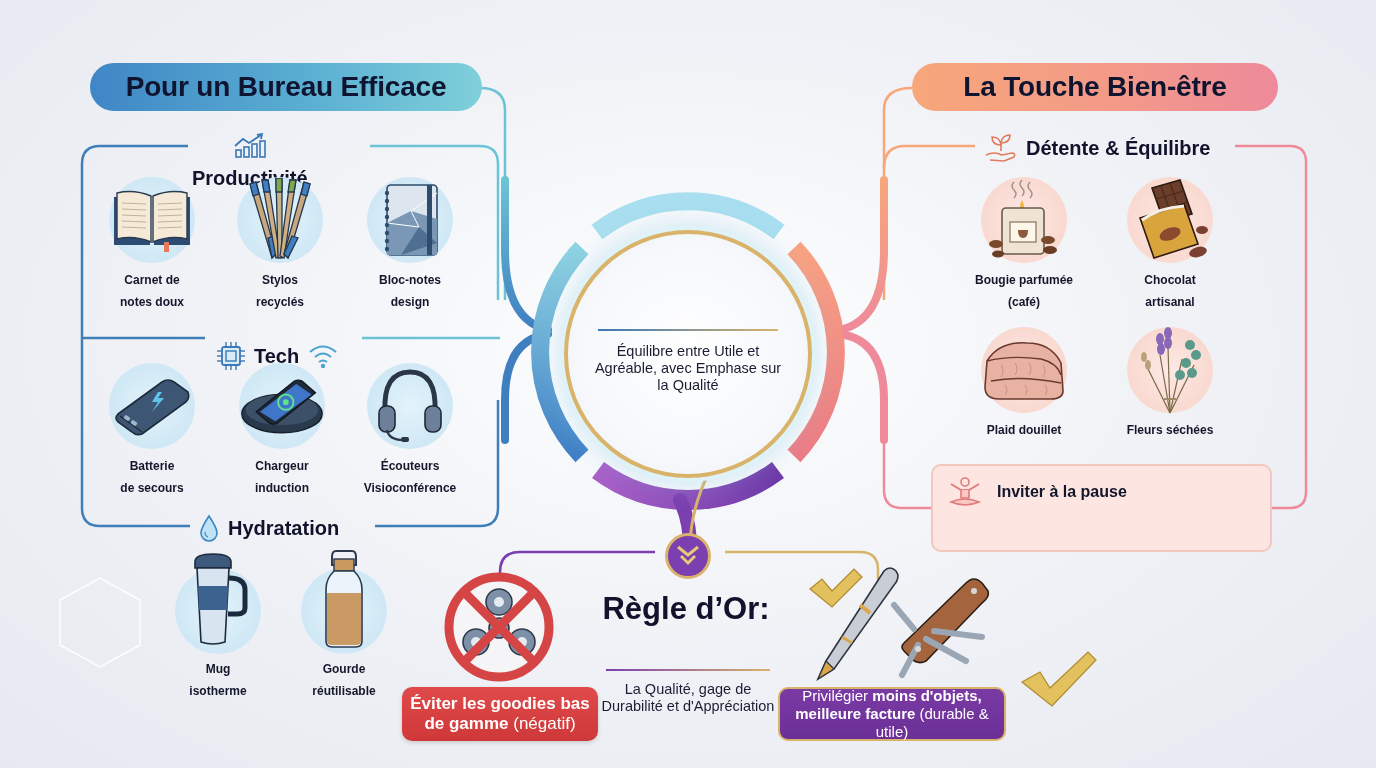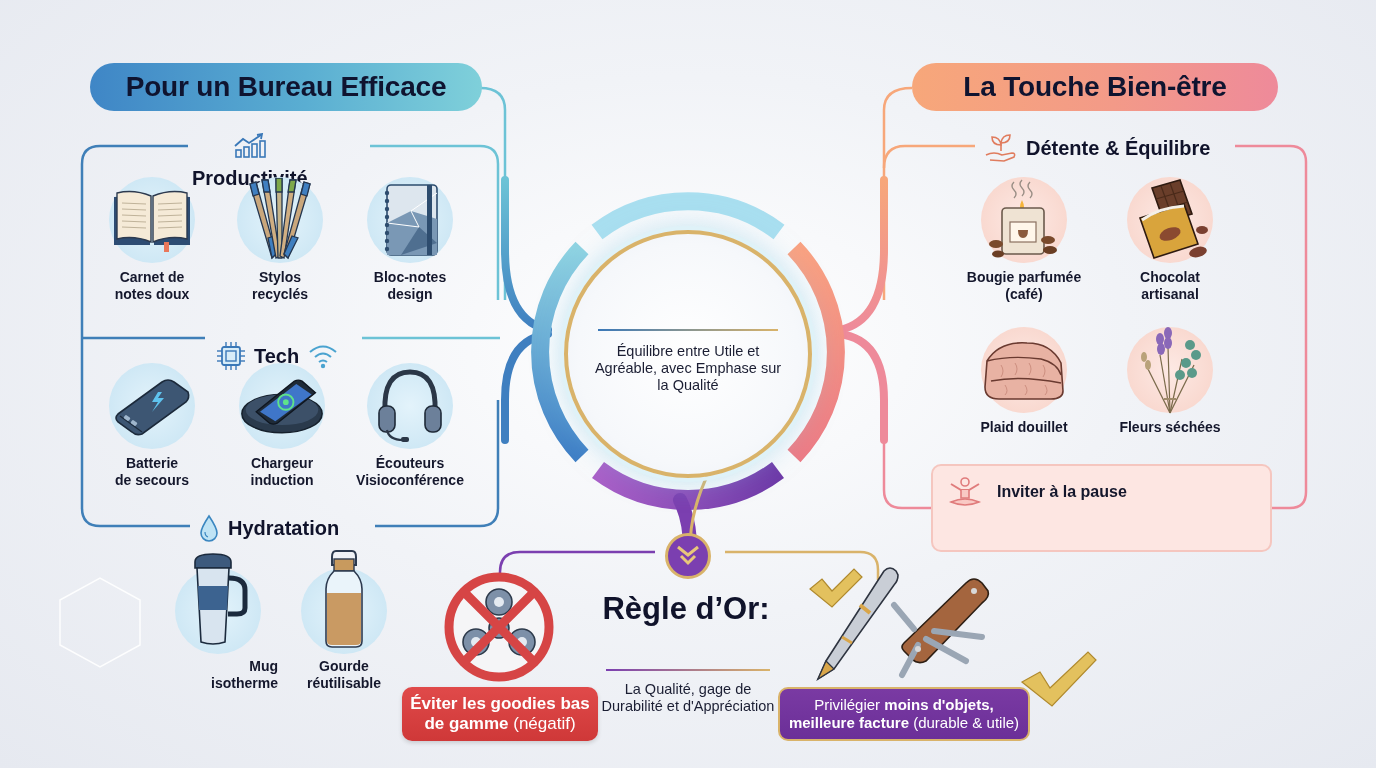--- a/index.html
+++ b/index.html
@@ -28,21 +28,21 @@
   }
   .sec-title svg { display: block; }
 
   .item { position: absolute; width: 120px; text-align: center; }
   .item .ic {
     width: 86px; height: 86px; margin: 0 auto; border-radius: 50%;
     background: radial-gradient(circle, #e3f3fb 0%, #cfe8f5 70%, #c2e1f1 100%);
     display: flex; align-items: center; justify-content: center;
   }
   .item.warm .ic { background: radial-gradient(circle, #fde9e4 0%, #f9d9d0 70%, #f5ccc2 100%); }
-  .item .lbl { font-weight: 700; font-size: 14px; line-height: 17px; margin-top: 6px; color: #14172c; white-space: pre-line; }
+  .item .lbl { font-weight: 700; font-size: 12px; line-height: 22px; margin-top: 6px; color: #14172c; white-space: pre-line; }
 
   .center-wrap { position: absolute; left: 536px; top: 202px; width: 304px; height: 304px; }
   .center-disc {
     position: absolute; left: 28px; top: 28px; width: 248px; height: 248px; border-radius: 50%;
     background: radial-gradient(circle, #ffffff 0%, #f6f8fb 65%, #e9eef5 100%);
     border: 4px solid #d9b36a;
     box-shadow: 0 0 0 4px #dff2f8, 0 0 30px rgba(130,200,230,0.55);
     display: flex; flex-direction: column; align-items: center; justify-content: center; text-align: center;
   }
   .center-title { font-weight: 700; font-size: 44px; line-height: 46px; color: #0d1230; letter-spacing: -0.5px; }
@@ -55,21 +55,21 @@
 
   .bad-box {
     position: absolute; left: 402px; top: 687px; width: 196px; height: 54px; border-radius: 10px;
     background: linear-gradient(180deg, #e04a4a 0%, #cf3838 100%);
     color: #fff; font-size: 17px; line-height: 20px; text-align: center;
     display: flex; align-items: center; justify-content: center; font-weight: 700;
     box-shadow: 0 2px 4px rgba(0,0,0,0.15);
   }
   .bad-box .light { font-weight: 400; }
   .good-box {
-    position: absolute; left: 778px; top: 687px; width: 252px; height: 54px; border-radius: 10px;
+    position: absolute; left: 778px; top: 687px; width: 228px; height: 54px; border-radius: 10px;
     background: linear-gradient(180deg, #7a3aa3 0%, #6b2f98 100%);
     border: 2px solid #d9b36a;
     color: #fff; font-size: 15px; line-height: 18px; text-align: center;
     display: flex; align-items: center; justify-content: center;
   }
   .good-box b { font-weight: 700; }
 
   .sensory-box {
     position: absolute; left: 931px; top: 464px; width: 341px; height: 88px; border-radius: 10px;
     background: #fde6e2; border: 2px solid #f5c6bf;
@@ -305,21 +305,21 @@
 
 <div class="item" style="left:158px; top:558px;">
   <div class="ic" style="position:relative; top:10px;">
     <svg width="70" height="96" viewBox="0 0 70 96" style="margin-top:-22px;">
       <path d="M12 10 Q12 2 30 2 Q48 2 48 10 L48 16 L12 16 Z" fill="#3d5a7d" stroke="#1b2a3d" stroke-width="1.6"></path>
       <path d="M14 16 L46 16 L42 90 Q30 94 18 90 Z" fill="#d8e4ef" stroke="#1b2a3d" stroke-width="1.6"></path>
       <path d="M15 34 L45 34 L44 58 L16 58 Z" fill="#3c6390"></path>
       <path d="M46 26 Q62 26 62 38 L62 56 Q62 62 54 62 L45 62" stroke="#1b2a3d" stroke-width="5" fill="none"></path>
     </svg>
   </div>
-  <div class="lbl" style="margin-top:14px;text-align:right;">Mug
+  <div class="lbl" style="margin-top:14px;">Mug
 isotherme</div>
 </div>
 
 <div class="item" style="left:284px; top:558px;">
   <div class="ic" style="position:relative; top:10px;">
     <svg width="44" height="100" viewBox="0 0 44 100" style="margin-top:-24px;">
       <path d="M14 2 L30 2 Q34 2 34 8 L34 16 L10 16 L10 8 Q10 2 14 2 Z" fill="none" stroke="#2d3a4f" stroke-width="2"></path>
       <rect x="12" y="10" width="20" height="12" fill="#c89a5e" stroke="#2d3a4f" stroke-width="1.4"></rect>
       <path d="M12 22 L32 22 Q40 30 40 40 L40 92 Q40 98 34 98 L10 98 Q4 98 4 92 L4 40 Q4 30 12 22 Z" fill="#eaf4fa" stroke="#2d3a4f" stroke-width="1.6"></path>
       <path d="M5 44 L39 44 L39 92 Q39 96 34 96 L10 96 Q5 96 5 92 Z" fill="#c99a63"></path>

